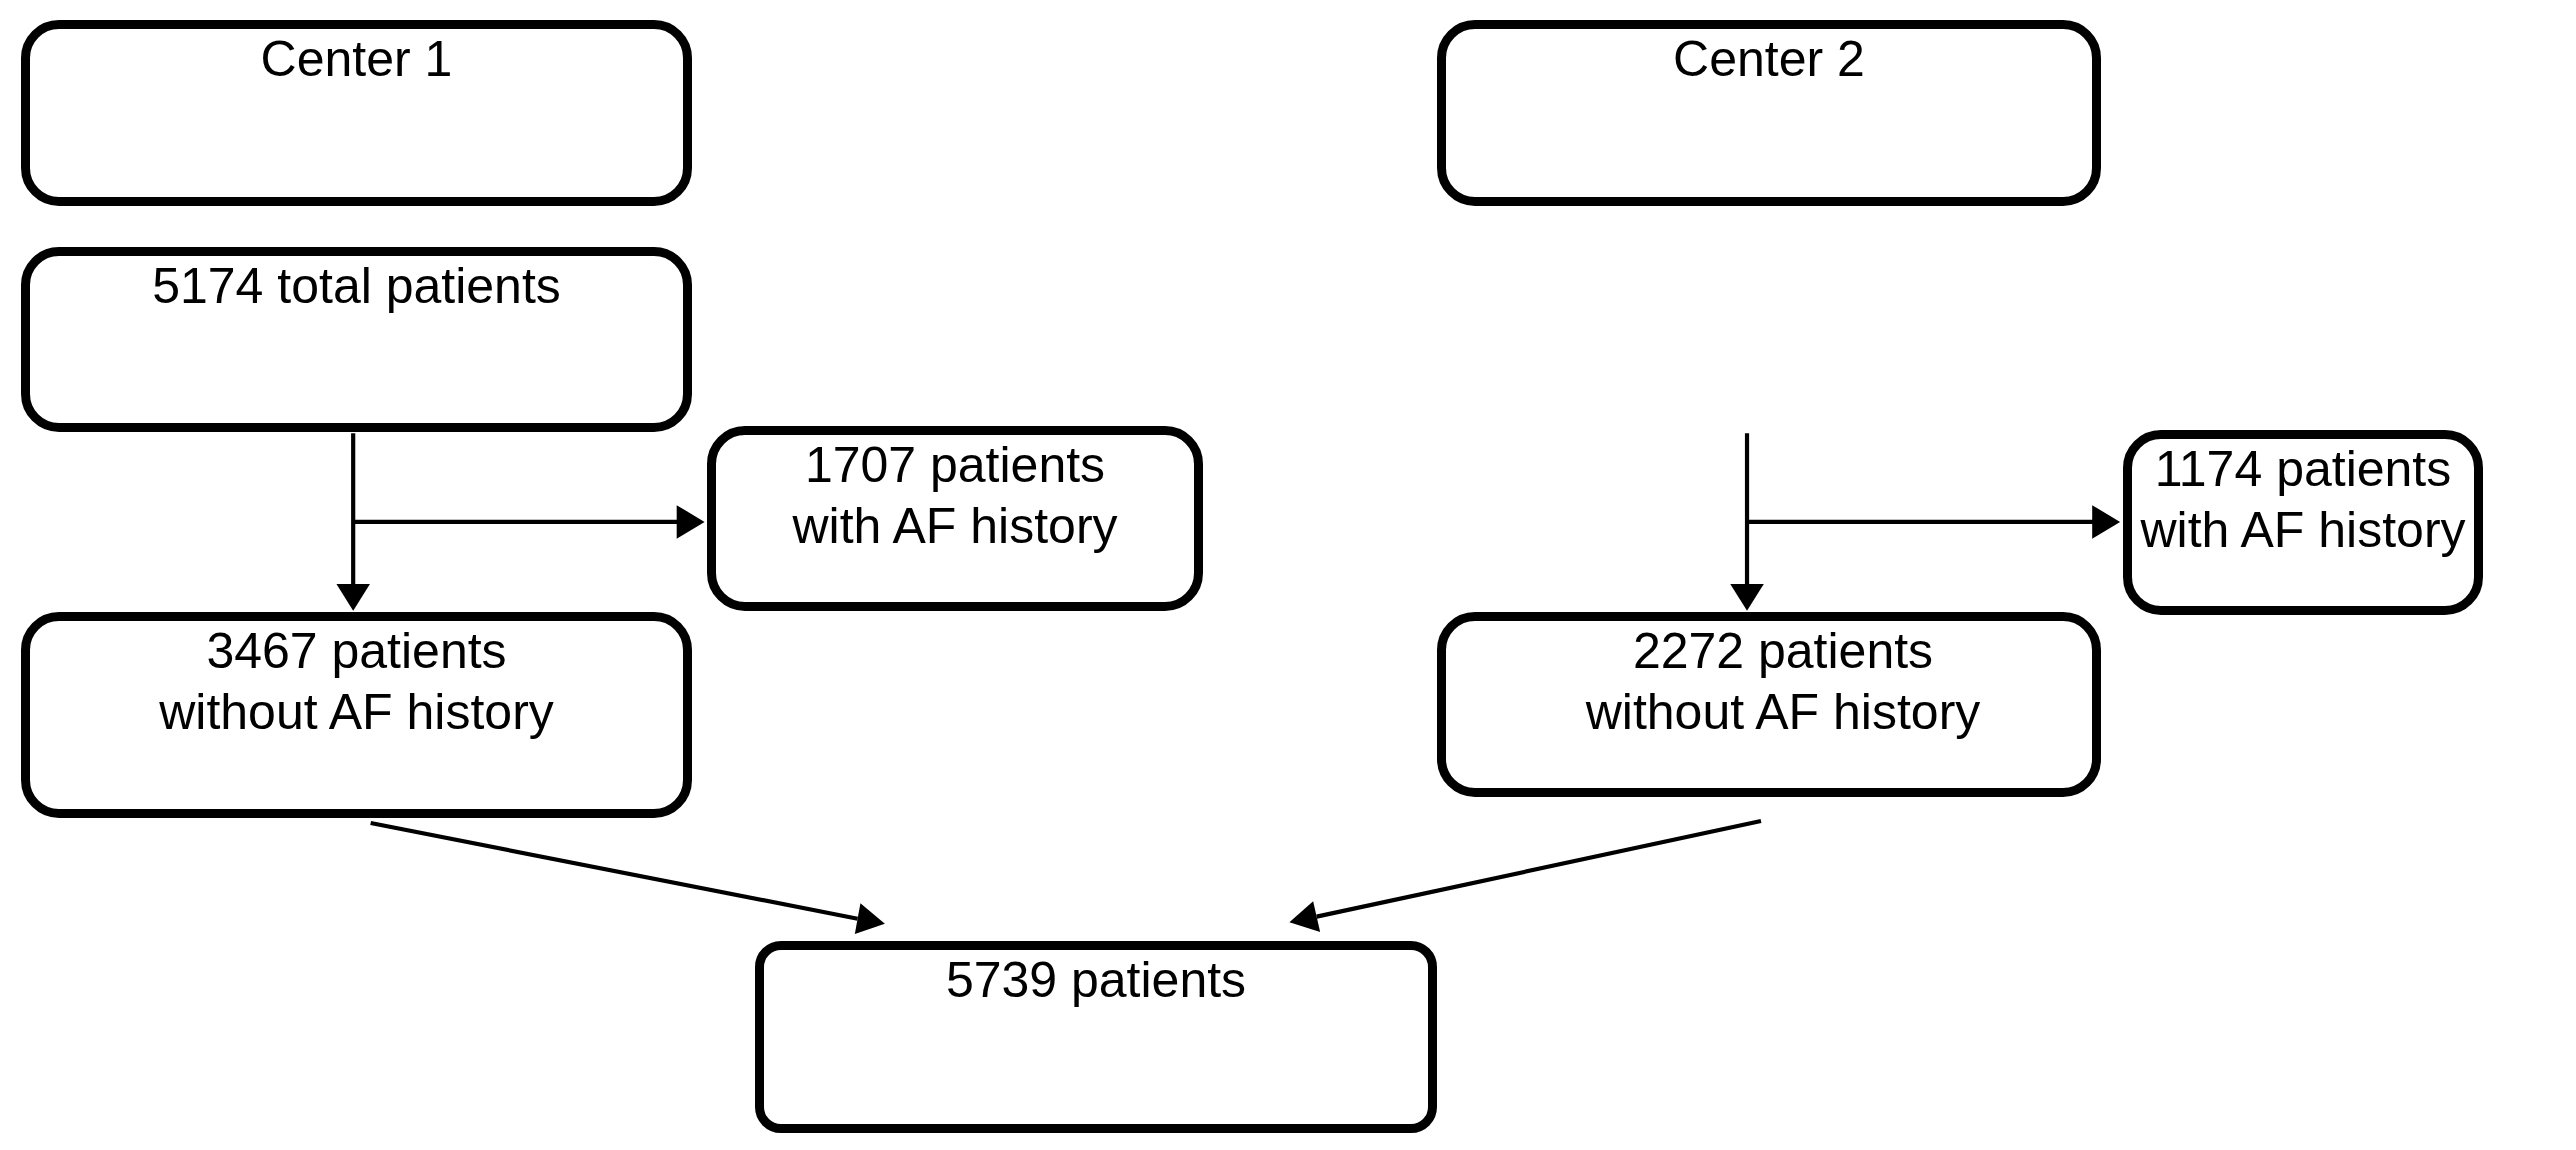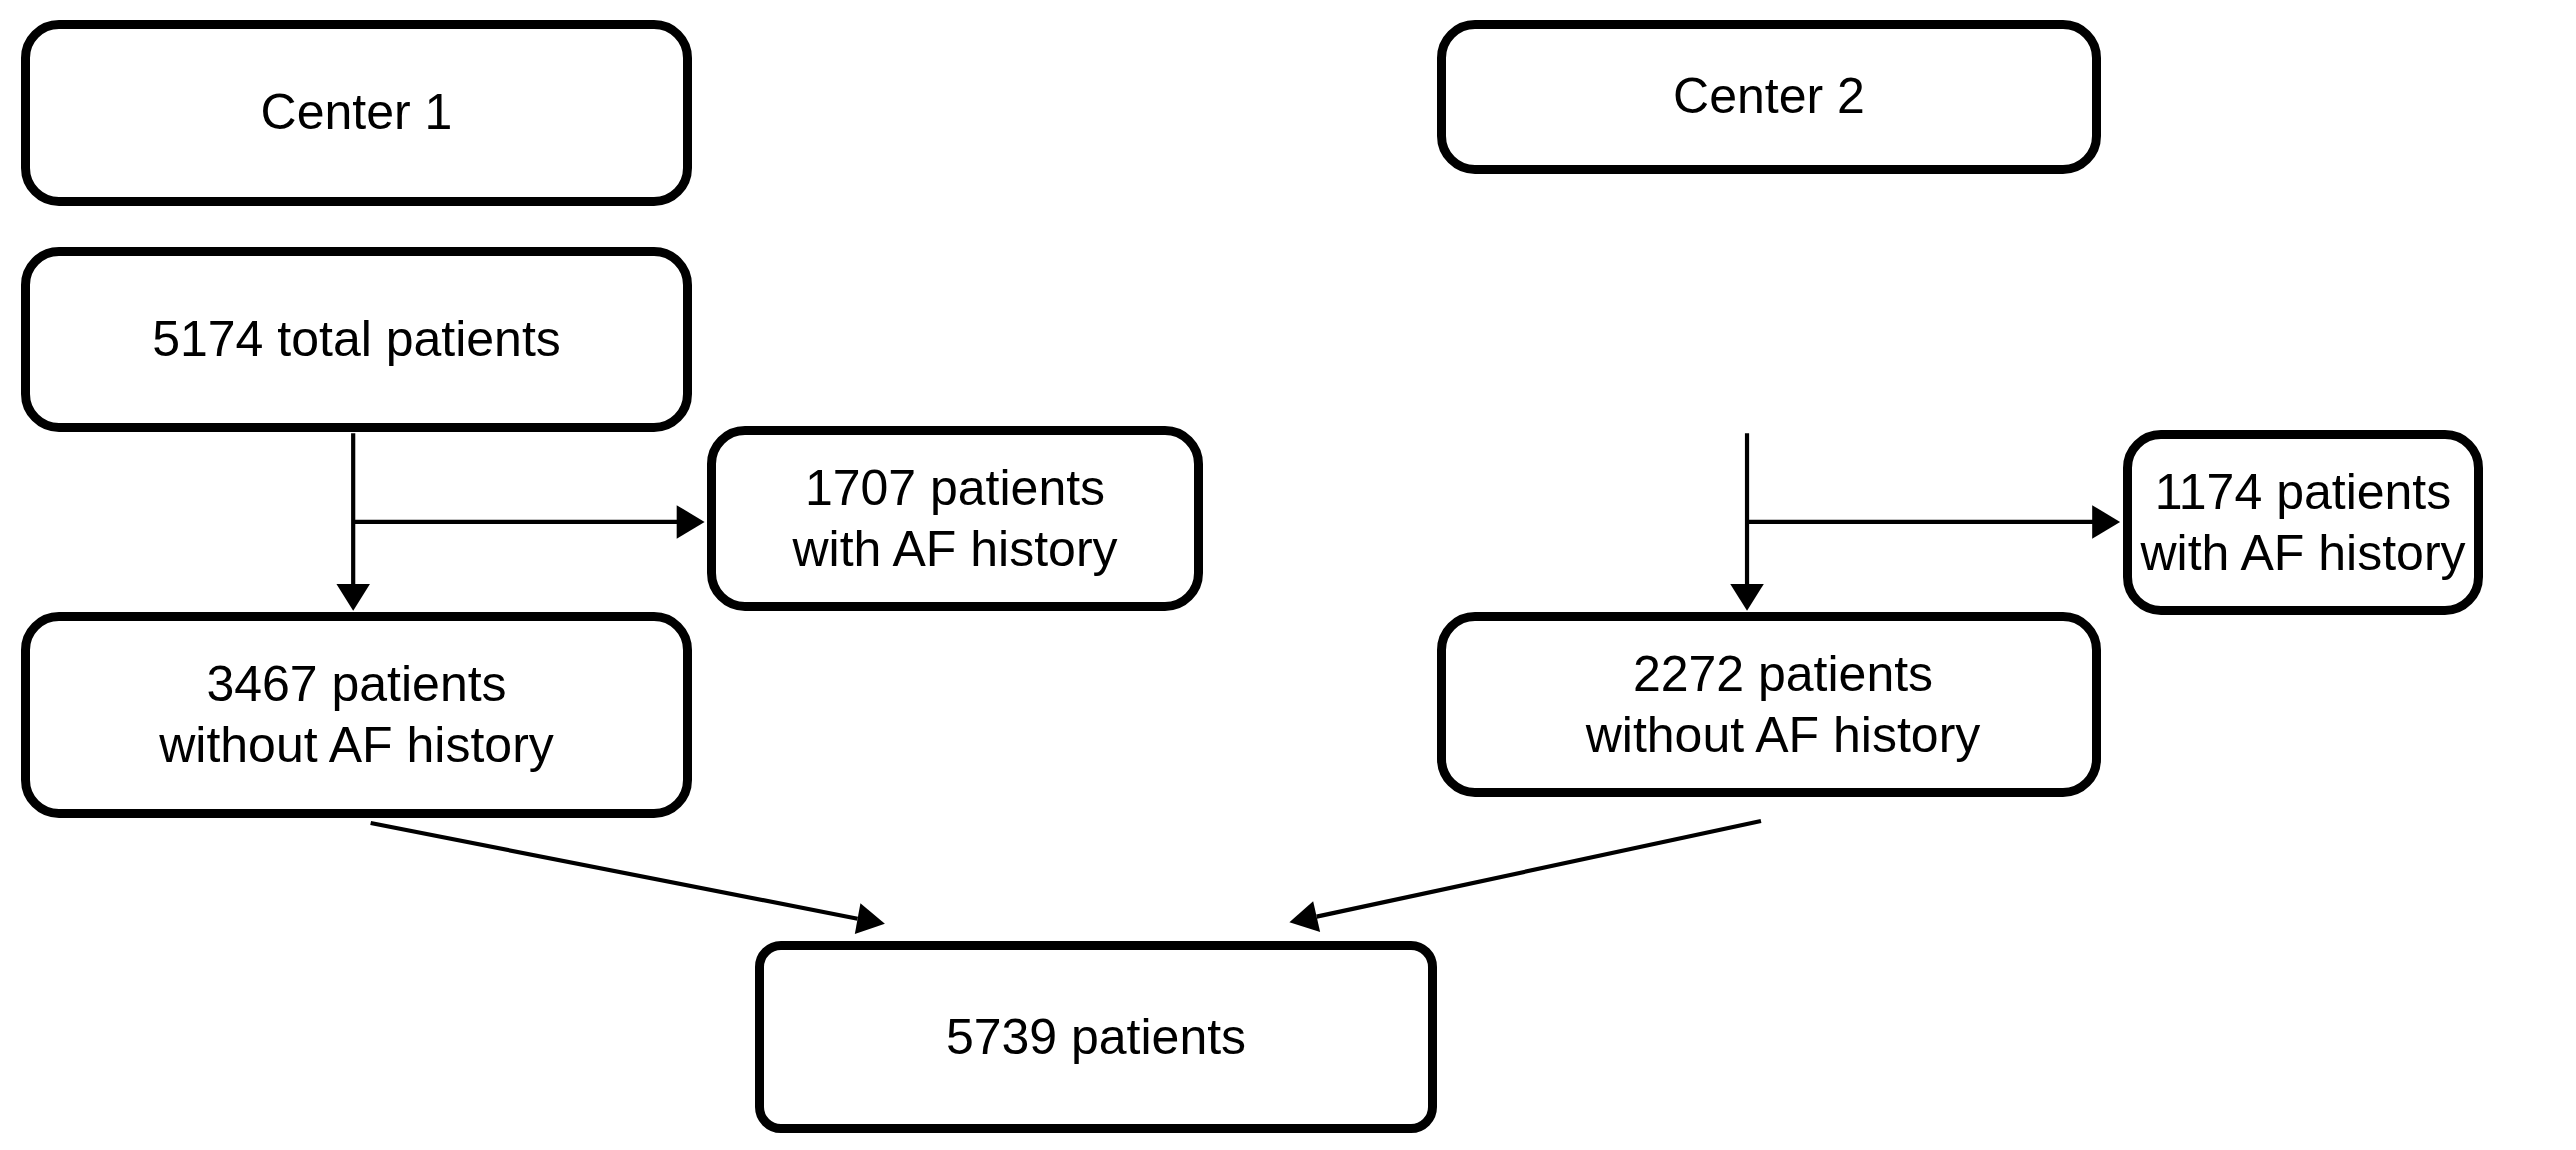--- a/index.html
+++ b/index.html
@@ -13,33 +13,32 @@
   }
   .node {
     position: absolute;
     box-sizing: border-box;
     border: 9.8px solid #000000;
     border-radius: 38px;
     background: #ffffff;
     display: flex;
     flex-direction: column;
     align-items: center;
-    justify-content: center;
     text-align: center;
     font-size: 50px;
     line-height: 1.22;
     white-space: nowrap;
   }
   
   .b-center1 { left: 21px;   top: 19.6px;   width: 671px; height: 186px; }
   .b-total1  { left: 21px;   top: 247px;  width: 671px; height: 185px; }
   .b-af1     { left: 707px; top: 426px;  width: 496px; height: 185px; }
   .b-noaf1   { left: 21px;   top: 612px;  width: 671px; height: 206px; }
   
-  .b-center2 { left: 1437px; top: 19.6px;   width: 664px; height: 154px; }
+  .b-center2 { left: 1437px; top: 19.6px;   width: 664px; height: 186px; }
   .b-total2  { left: 1437px; top: 247px;  width: 664px; height: 185px; }
   .b-af2     { left: 2123px; top: 430px;  width: 360px; height: 185px; }
   .b-noaf2   { left: 1437px; top: 612px;  width: 664px; height: 185px; padding-left: 28px; }
   
   .b-combined{ left: 755px; top: 941px; width: 682px; height: 192px; border-radius: 26px; }
 
   #arrows {
     position: absolute;
     left: 0; top: 0;
     width: 2576px;

